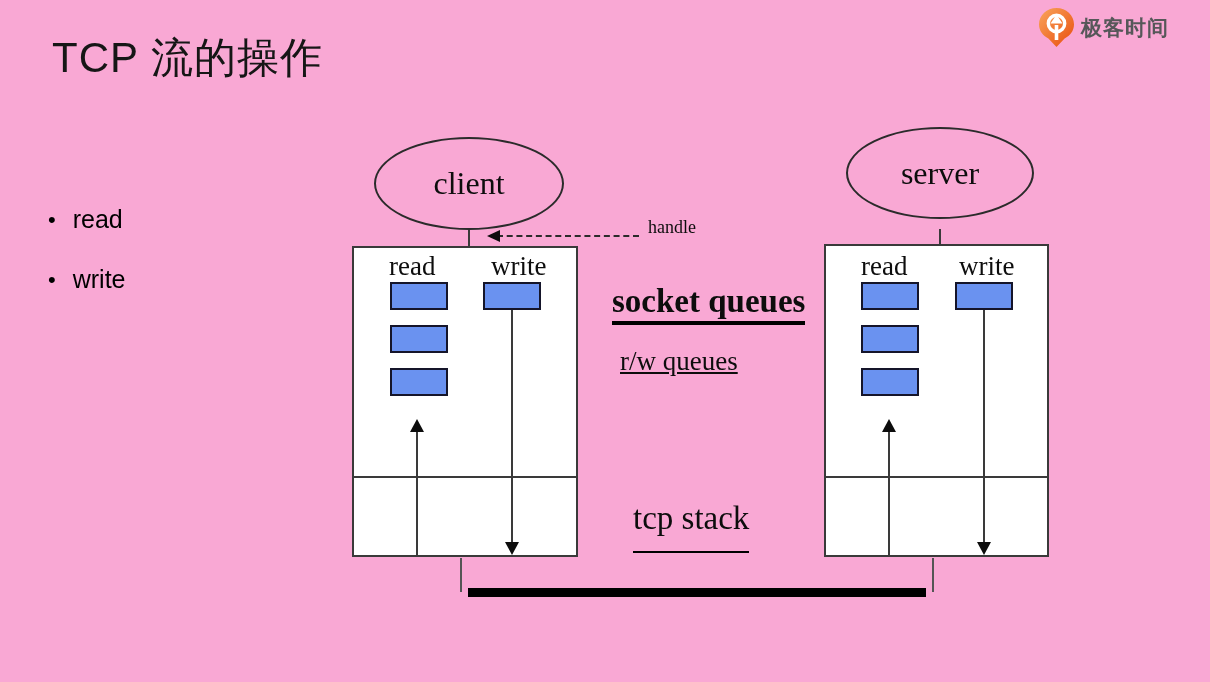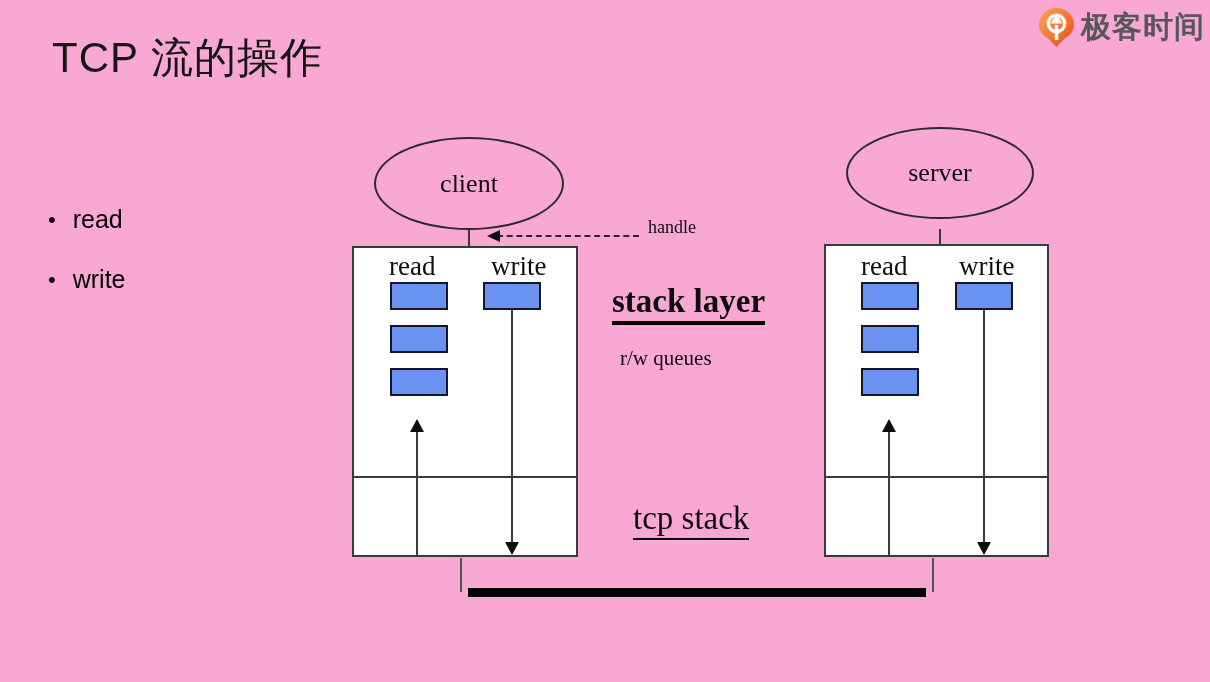--- a/index.html
+++ b/index.html
@@ -11,53 +11,53 @@
   }
   .abs { position:absolute; }
 
   
   .slide-title {
     left:52px; top:30px; font-size:42px; font-weight:300;
     letter-spacing:1px; color:#161616;
     font-family:"Liberation Sans","DejaVu Sans",sans-serif;
   }
   .logo { left:1038px; top:7px; display:flex; align-items:center; gap:6px; }
-  .logo-text { font-size:30px; font-weight:600; color:#565759; letter-spacing:1px; }
+  .logo-text { font-size:21px; font-weight:600; color:#565759; letter-spacing:1px; }
 
   
   .bullet { left:48px; display:flex; align-items:center; font-size:25px; color:#000; }
   .bullet .dot { font-size:22px; margin-right:17px; line-height:1; }
 
   
   .serif { font-family:"Liberation Serif","DejaVu Serif",serif; color:#0d0d0d; }
   .ellipse {
     border:2px solid #2b2b2b; border-radius:50%;
     display:flex; align-items:center; justify-content:center;
-    font-size:26px;
+    font-size:32px;
   }
   .nodebox { border:2px solid #3a3a3a; background:#fff; }
   .hline { background:#3a3a3a; height:2px; }
   .vline { background:#3a3a3a; width:2px; }
   .stub  { background:#555; width:2px; }
   .col-label { font-size:27px; }
   .queue-col { display:flex; flex-direction:column; gap:15px; }
   .q-rect { width:58px; height:28px; background:#6A92F0; border:2px solid #15152a; }
 
   .head-up { width:0; height:0; border-left:7px solid transparent;
              border-right:7px solid transparent; border-bottom:13px solid #0d0d0d; }
   .head-down { width:0; height:0; border-left:7px solid transparent;
              border-right:7px solid transparent; border-top:13px solid #0d0d0d; }
   .head-left { width:0; height:0; border-top:6px solid transparent;
              border-bottom:6px solid transparent; border-right:13px solid #0d0d0d; }
   .dashed { border-top:2px dashed #2b2b2b; }
 
   .lbl-handle { font-size:18px; }
   .lbl-socket { font-size:33px; font-weight:bold; border-bottom:4px solid #000; padding-bottom:1px; }
-  .lbl-rw { font-size:21px; }
-  .lbl-tcp { font-size:33px; border-bottom:2px solid #000; padding-bottom:1px; }
+  .lbl-rw { font-size:27px;text-decoration:underline; }
+  .lbl-tcp { font-size:33px; border-bottom:2px solid #000; padding-bottom:14px; }
   .network-bar { background:#000; height:9px; }
 </style>
 </head>
 <body>
 
 <div class="slide">
 
   <div class="abs slide-title">TCP 流的操作</div>
 
   <div class="abs logo">
@@ -136,21 +136,21 @@
   <div class="abs vline" style="left:888px; top:430px; height:126px;"></div>
   <div class="abs head-up" style="left:882px; top:419px;"></div>
 
   <div class="abs vline" style="left:983px; top:310px; height:233px;"></div>
   <div class="abs head-down" style="left:977px; top:542px;"></div>
 
   <div class="abs dashed" style="left:497px; top:235px; width:142px;"></div>
   <div class="abs head-left" style="left:487px; top:230px;"></div>
   <div class="abs serif lbl-handle" style="left:648px; top:217px;">handle</div>
 
-  <div class="abs serif lbl-socket" style="left:612px; top:283px;">stack layer</div>
+  <div class="abs serif lbl-socket" style="left:612px; top:283px;">socket queues</div>
 
   <div class="abs serif lbl-rw" style="left:620px; top:346px;">r/w queues</div>
 
   <div class="abs serif lbl-tcp" style="left:633px; top:500px;">tcp stack</div>
 
   <div class="abs stub" style="left:460px; top:558px; height:34px;"></div>
   <div class="abs stub" style="left:932px; top:558px; height:34px;"></div>
   <div class="abs network-bar" style="left:468px; top:588px; width:458px;"></div>
 
 </div>

